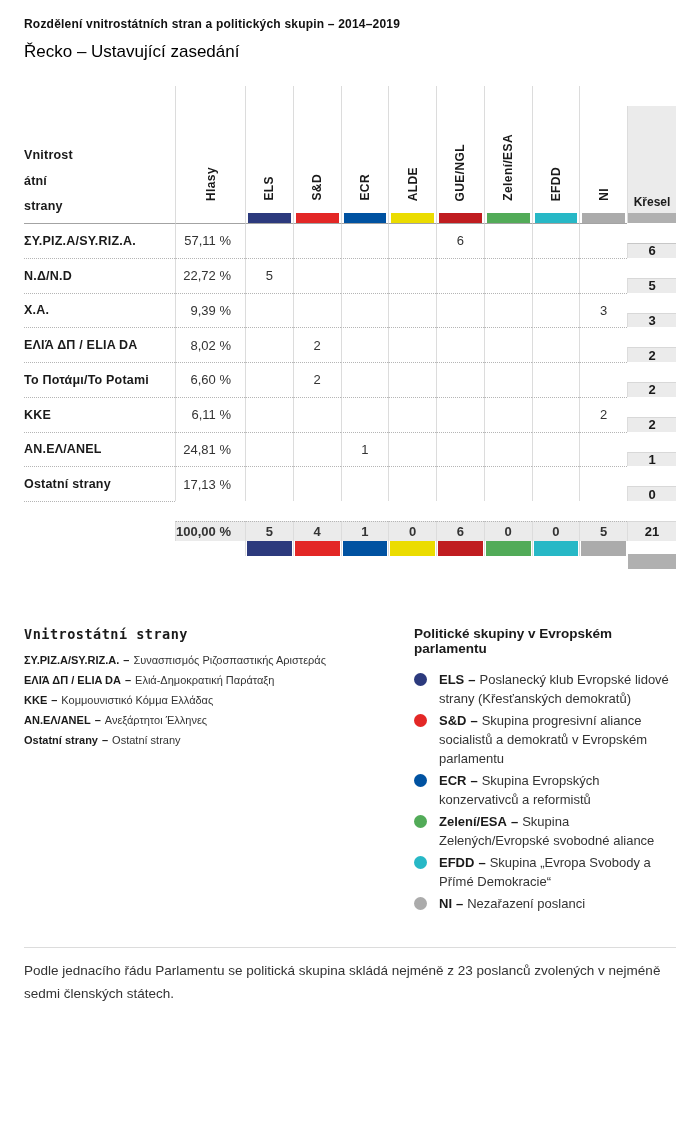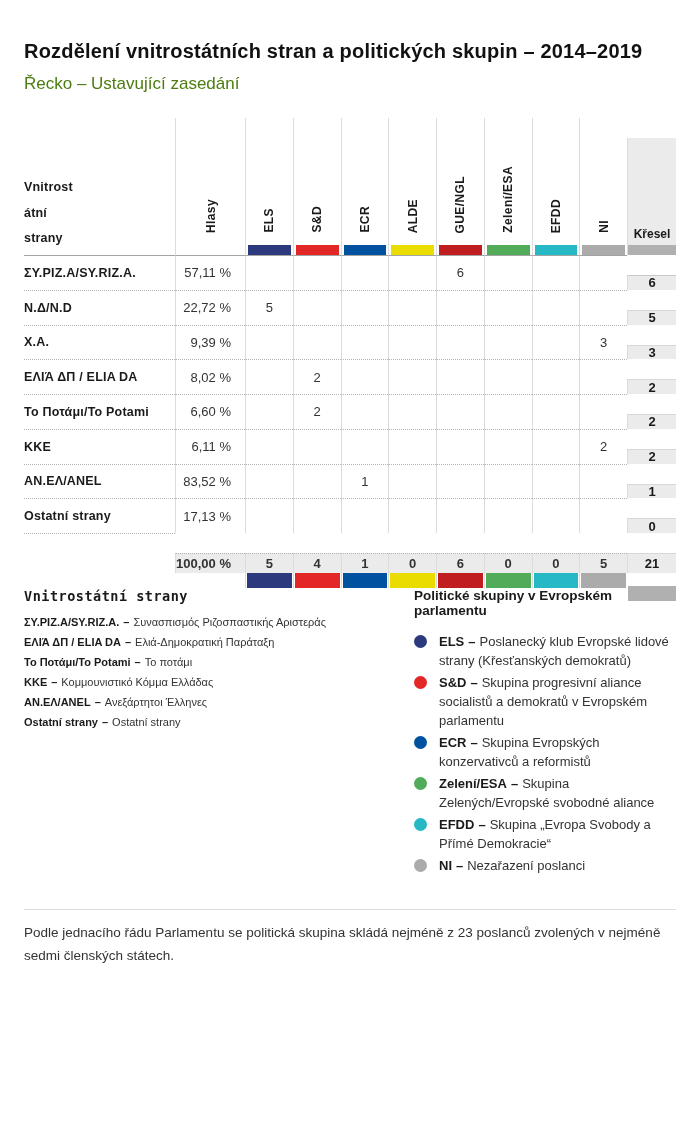--- a/index.html
+++ b/index.html
@@ -3,22 +3,22 @@
 <meta charset="utf-8">
 <style>
   html,body{margin:0;padding:0;background:#fff;}
   body{
     width:700px;height:1126px;box-sizing:border-box;
     padding:0 24px;overflow:hidden;
     font-family:"Liberation Sans",sans-serif;color:#333;
   }
   .b{font-weight:700;}
   
-  .title{margin:0;padding-top:40px;font-size:20px;font-weight:700;color:#111;letter-spacing:.2px;}
-  .subtitle{margin:11px 0 0 0;font-size:17px;font-weight:400;color:#4d7c0f;}
+  .title{margin:0;padding-top:17px;font-size:12px;font-weight:700;color:#111;letter-spacing:.2px;}
+  .subtitle{margin:11px 0 0 0;font-size:17px;font-weight:400;color:#000000;}
   
   .table{
     margin-top:24px;width:652px;
     display:grid;
     grid-template-columns:151px 70px repeat(8,1fr) 49px;
     grid-template-rows:137px repeat(8,34.75px) 40px 15px;
     font-size:13px;color:#333;
   }
   .cell{position:relative;display:flex;align-items:center;min-width:0;}
   .cl{border-left:1px solid #dcdcdc;}
@@ -35,21 +35,21 @@
   .hbar{position:absolute;bottom:0;left:2px;right:2px;height:10px;}
   .hseats .hbar{left:0;right:0;}
   .hseats span{margin-bottom:14px;font-weight:700;font-size:12px;color:#1a1a1a;}
   .rl{font-weight:700;font-size:12.5px;color:#1a1a1a;letter-spacing:.2px;}
   .rp{justify-content:flex-end;padding-right:14px;}
   .rg{justify-content:center;}
   .rs{justify-content:center;font-weight:700;color:#1a1a1a;}
   .bbar{height:15px;flex:1;margin:0 1px;}
   .bbar.full{margin:0;}
   
-  .legends{display:flex;}
+  .legends{display:flex;margin-top:70px;}
   .pleg{flex:1;min-width:0;}
   .pleg-title{font-family:"DejaVu Sans Mono",monospace;font-weight:700;font-size:13.5px;
               letter-spacing:.5px;color:#1a1a1a;margin:0 0 13px 0;}
   .pl-item{font-size:11px;color:#333;margin-bottom:8.5px;line-height:1.05;}
   .pl-item .b{color:#1a1a1a;}
   .dash{margin:0 4px;}
   .gleg{width:262px;flex:none;}
   .gleg-title{font-size:13.5px;font-weight:700;color:#1a1a1a;margin:0 0 14px 0;}
   .gl-item{display:flex;margin-bottom:3px;}
   .dot{width:13px;height:13px;border-radius:50%;flex:none;margin:3px 12px 0 0;}
@@ -179,21 +179,21 @@
   <div class="cell rg cl sep"></div>
   <div class="cell rg cl sep"></div>
   <div class="cell rg cl sep"></div>
   <div class="cell rg cl sep"></div>
   <div class="cell rg cl sep"></div>
   <div class="cell rg cl sep"></div>
   <div class="cell rg cl sep">2</div>
   <div class="cell rs cl ssep gray">2</div>
 
   <div class="cell rl sep">ΑΝ.ΕΛ/ANEL</div>
-  <div class="cell rp cl sep">83,52 %</div>
+  <div class="cell rp cl sep">24,81 %</div>
   <div class="cell rg cl sep"></div>
   <div class="cell rg cl sep"></div>
   <div class="cell rg cl sep">1</div>
   <div class="cell rg cl sep"></div>
   <div class="cell rg cl sep"></div>
   <div class="cell rg cl sep"></div>
   <div class="cell rg cl sep"></div>
   <div class="cell rg cl sep"></div>
   <div class="cell rs cl ssep gray">1</div>
 
@@ -250,21 +250,20 @@
   <div class="cell cl gray">
       <div class="bbar full" style="background: rgb(176, 176, 176);"></div>
     </div>
 </div>
 
 <div class="legends">
   <div class="pleg">
     <p class="pleg-title">Vnitrostátní strany</p>
     <div class="pl-item"><span class="b">ΣΥ.ΡΙΖ.Α/SY.RIZ.A.</span><span class="b dash">–</span><span>Συνασπισμός Ριζοσπαστικής Αριστεράς</span></div>
     <div class="pl-item"><span class="b">ΕΛΙΆ ΔΠ / ELIA DA</span><span class="b dash">–</span><span>Ελιά-Δημοκρατική Παράταξη</span></div>
-    <div class="pl-item"><span class="b">Το Ποτάμι/To Potami</span><span class="b dash">–</span><span>Το ποτάμι</span></div>
     <div class="pl-item"><span class="b">KKE</span><span class="b dash">–</span><span>Κομμουνιστικό Κόμμα Ελλάδας</span></div>
     <div class="pl-item"><span class="b">ΑΝ.ΕΛ/ANEL</span><span class="b dash">–</span><span>Ανεξάρτητοι Έλληνες</span></div>
     <div class="pl-item"><span class="b">Ostatní strany</span><span class="b dash">–</span><span>Ostatní strany</span></div>
   </div>
   <div class="gleg">
     <p class="gleg-title">Politické skupiny v Evropském parlamentu</p>
     <div class="gl-item">
         <span class="dot" style="background: rgb(44, 58, 125);"></span>
         <div class="gl-text"><span class="b">ELS</span><span class="b dash">–</span><span>Poslanecký klub Evropské lidové strany (Křesťanských demokratů)</span></div>
       </div>

